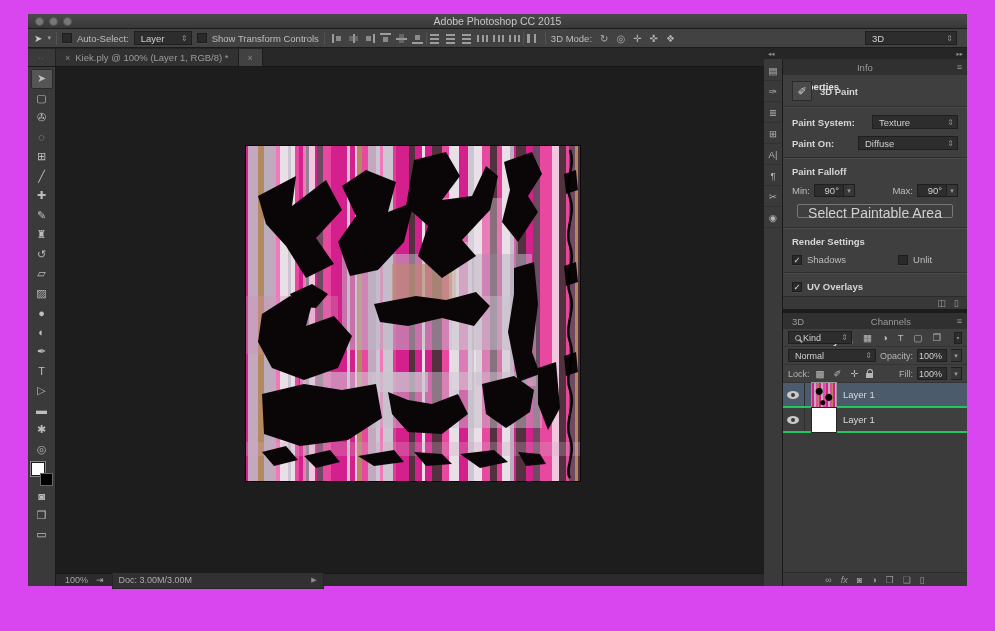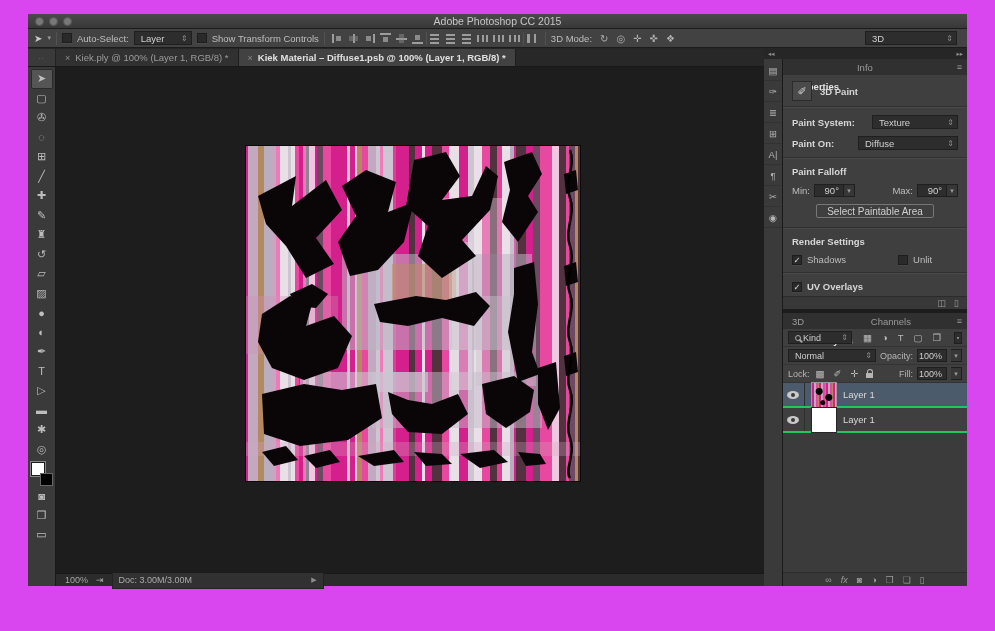--- a/index.html
+++ b/index.html
@@ -85,21 +85,21 @@
   .pmenu{margin-left:auto;display:flex;align-items:center;color:#9a9a9a;padding-right:5px;font-size:9px;}
 
   #properties{height:250px;display:flex;flex-direction:column;background:#3f3f3f;}
   #prop-body{flex:1;padding:6px 9px 0 9px;font-size:9.5px;color:#bdbdbd;overflow:hidden;}
   .prow{display:flex;align-items:center;margin-bottom:7px;}
   .pdivider{height:2px;border-top:1px solid #2f2f2f;border-bottom:1px solid #4a4a4a;margin:5px -9px 7px -9px;}
   .bold{font-weight:bold;color:#d6d6d6;}
   #paint-icon{width:20px;height:20px;background:#4a4a4a;border:1px solid #2b2b2b;display:flex;align-items:center;justify-content:center;color:#ddd;font-size:11px;margin-right:8px;}
   .val{height:13px;background:#2d2d2d;border:1px solid #1f1f1f;display:inline-flex;align-items:center;justify-content:flex-end;padding:0 4px;color:#cfcfcf;}
   .vbtn{width:11px;height:13px;background:#373737;border:1px solid #1f1f1f;border-left:none;display:inline-flex;align-items:center;justify-content:center;color:#9a9a9a;font-size:7px;}
-  #select-area-btn{margin:2px auto 0 auto;display:block;height:14px;background:#3f3f3f;border:1px solid #777;border-radius:2px;color:#cfcfcf;font-size:10px;padding:0 10px;}
+  #select-area-btn{margin:2px auto 0 auto;display:block;height:14px;background:#3f3f3f;border:1px solid #777;border-radius:2px;color:#cfcfcf;font-size:14px;padding:0 10px;}
   #prop-foot{height:13px;background:#383838;border-top:1px solid #2b2b2b;display:flex;align-items:center;justify-content:flex-end;gap:8px;padding-right:8px;color:#9c9c9c;font-size:9px;}
 
   #gap1{height:4px;background:#1c1c1c;}
   #layers{flex:1;display:flex;flex-direction:column;background:#3f3f3f;}
   .lrow{height:18px;display:flex;align-items:center;padding:0 5px;gap:4px;font-size:9px;color:#b5b5b5;border-bottom:1px solid #343434;}
   .fico{color:#b9b9b9;font-size:9.5px;padding:0 2px;}
   .mag{width:6px;height:6px;border:1.5px solid #a8a8a8;border-radius:50%;position:relative;margin-right:2px;flex:none;}
   .mag::after{content:'';position:absolute;width:4px;height:1.5px;background:#a8a8a8;transform:rotate(45deg);right:-3.5px;bottom:-1.5px;}
   .padlock{width:7px;height:5px;background:#b5b5b5;position:relative;margin:3px 2px 0 2px;flex:none;}
   .padlock::before{content:'';position:absolute;top:-4px;left:0.5px;width:4px;height:4px;border:1.5px solid #b5b5b5;border-bottom:none;border-radius:3px 3px 0 0;}
@@ -230,21 +230,20 @@
   <div id="body">
    <div id="left">
     <div id="tabbar">
       <div id="toolbar-notch">∙∙</div>
       <div class="tab inactive">
         <span class="x">×</span>
         <span>Kiek.ply @ 100% (Layer 1, RGB/8) *</span>
       </div>
       <div class="tab active">
         <span class="x">×</span>
-        <span style="font-weight:bold">Kiek Material – Diffuse1.psb @ 100% (Layer 1, RGB/8) *</span>
       </div>
     </div>
 
     <div id="mainrow">
       <div id="toolbar">
         <span id="tools" style="display:contents"><div class="tool selected">➤</div><div class="tool">▢</div><div class="tool">✇</div><div class="tool">◌</div><div class="tool">⊞</div><div class="tool">╱</div><div class="tool">✚</div><div class="tool">✎</div><div class="tool">♜</div><div class="tool">↺</div><div class="tool">▱</div><div class="tool">▨</div><div class="tool">●</div><div class="tool">◐</div><div class="tool">✒</div><div class="tool">T</div><div class="tool">▷</div><div class="tool">▬</div><div class="tool">✱</div><div class="tool">◎</div></span>
         <div id="swatches">
           <span id="swatch-fg"></span>
           <span id="swatch-bg"></span>
         </div>

